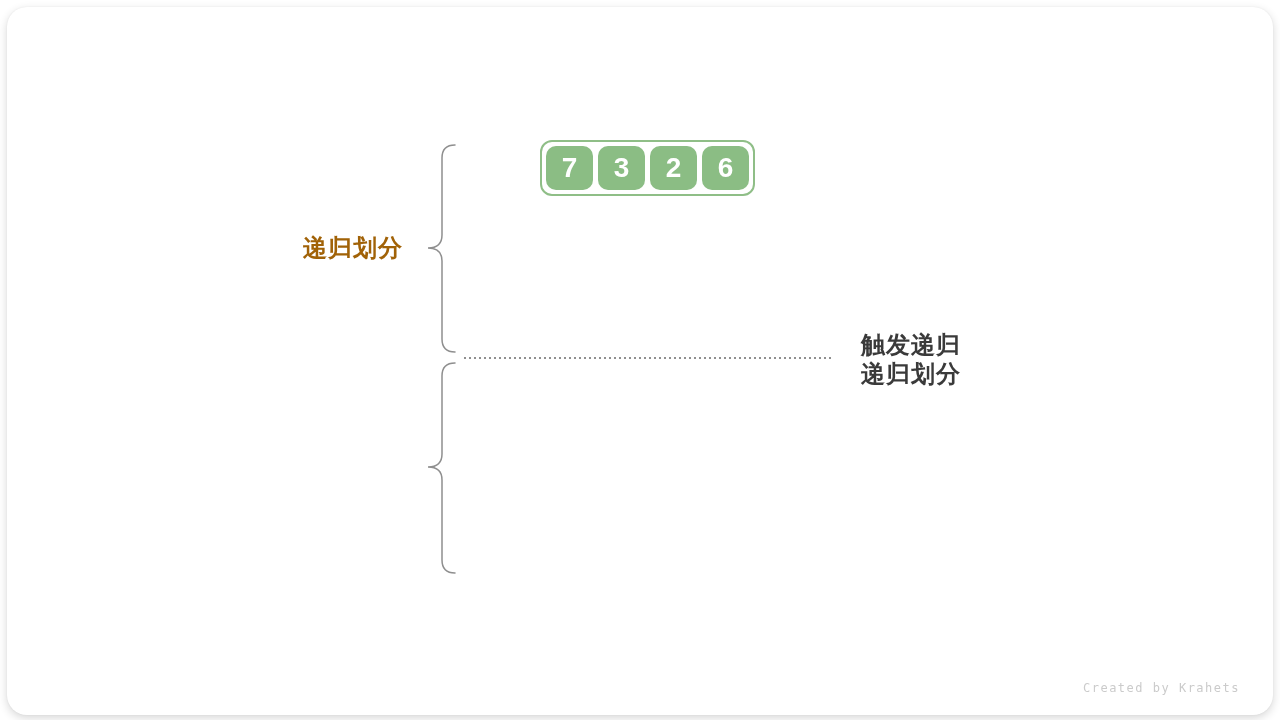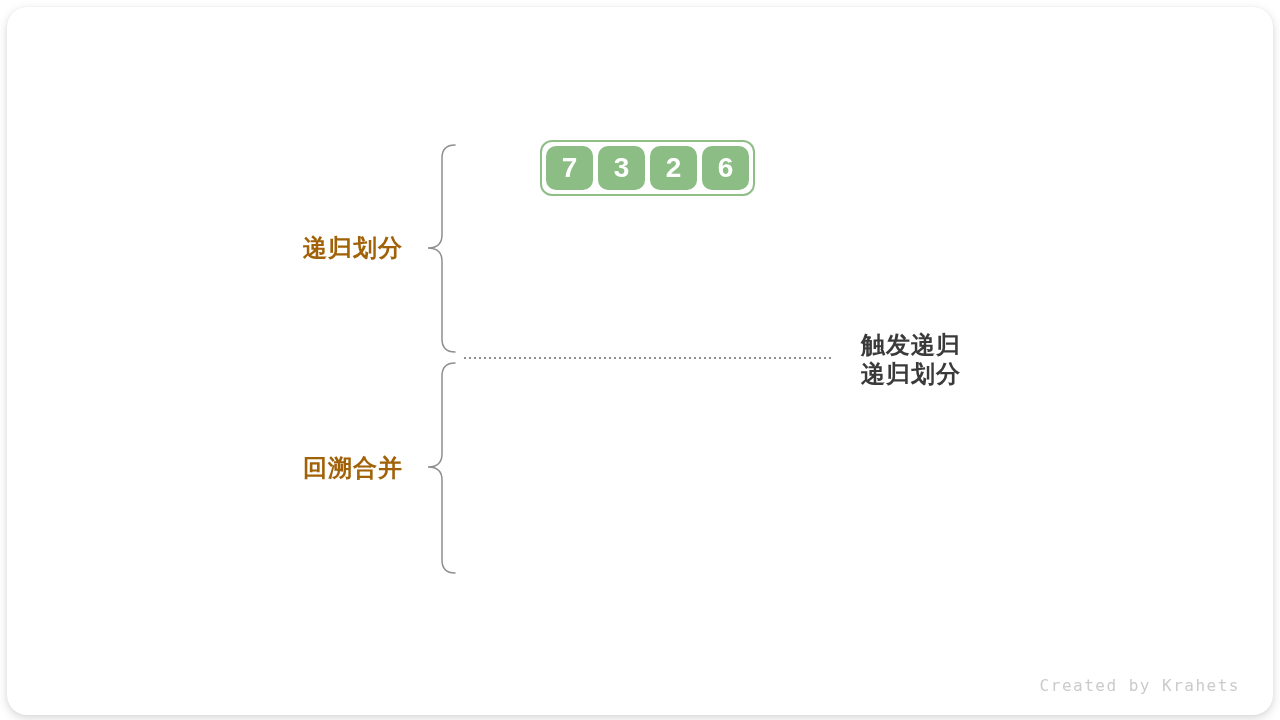--- a/index.html
+++ b/index.html
@@ -77,21 +77,21 @@
     letter-spacing: 1px;
     white-space: nowrap;
     margin-left: 16px;
   }
   .divider-label span { display: block; }
   
   .watermark {
     position: absolute;
     right: 33px; bottom: 20px;
     font-family: "DejaVu Sans Mono", "Liberation Mono", monospace;
-    font-size: 16px;
+    font-size: 12px;
     letter-spacing: 1.5px;
     color: #cbcbcb;
   }
 </style>
 </head>
 <body>
 
 <div class="card">
 
   <div class="array-container">
@@ -100,21 +100,20 @@
     <div class="array-cell">2</div>
     <div class="array-cell">6</div>
   </div>
 
   <svg class="braces-svg" viewBox="0 0 50 450" fill="none" xmlns="http://www.w3.org/2000/svg">
     <path d="M33,7 Q20,7 20,20 L20,97 Q20,110 6,110 Q20,110 20,123 L20,201 Q20,214 33,214" stroke="#8f8f8f" stroke-width="1.5" stroke-linecap="round" fill="none"></path>
     <path d="M33,225 Q20,225 20,238 L20,316 Q20,329 6,329 Q20,329 20,342 L20,422 Q20,435 33,435" stroke="#8f8f8f" stroke-width="1.5" stroke-linecap="round" fill="none"></path>
   </svg>
 
   <div class="brace-label top">递归划分</div>
-  <div class="brace-label bottom">回溯合并</div>
 
   <div class="dotted-line"></div>
 
   <div class="divider-label">
     <span>触发递归</span>
     <span>递归划分</span>
   </div>
 
   <div class="watermark">Created by Krahets</div>
 

